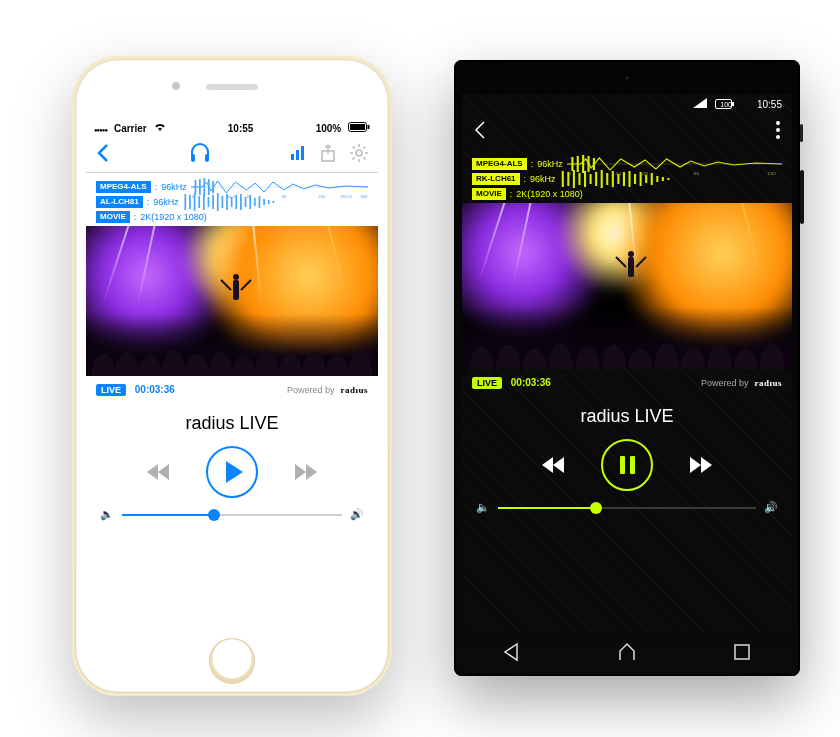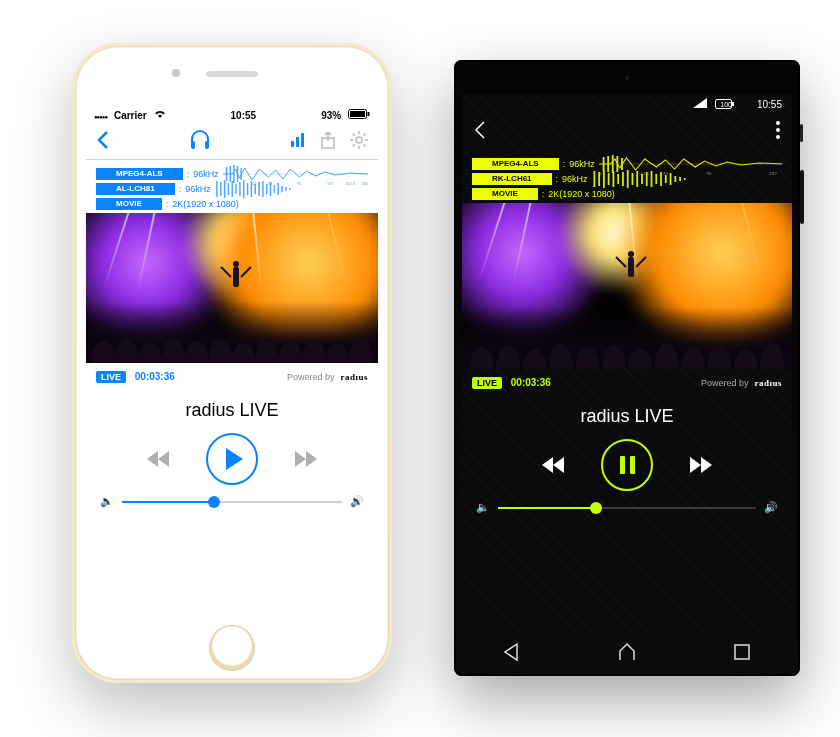--- a/index.html
+++ b/index.html
@@ -1,20 +1,20 @@
 <!DOCTYPE html>
 <html><head>
 <meta charset="utf-8">
 <style>
   html, body { margin:0; padding:0; width:840px; height:737px; background:#fff; font-family: -apple-system, Helvetica, Arial, sans-serif; }
   .stage { position:relative; width:840px; height:737px; }
 
   
   .iphone {
-    position:absolute; left:72px; top:43px; width:320px; height:640px;
+    position:absolute; left:72px; top:56px; width:320px; height:640px;
     border-radius:46px;
     background:linear-gradient(#e9dcb7,#e6d6ac);
     box-shadow: 0 24px 60px rgba(0,0,0,0.25), inset 0 0 0 3px #f3eacc;
   }
   .iphone .inner {
     position:absolute; inset:4px; border-radius:42px; background:#fff;
     box-shadow: inset 0 0 0 1px rgba(0,0,0,0.05);
   }
   .iphone .speaker {
     position:absolute; top:28px; left:50%; transform:translateX(-50%);
@@ -44,21 +44,21 @@
   
   .ios-nav { height:34px; border-bottom:1px solid #cfcfcf; display:flex; align-items:center; justify-content:space-between; padding:0 10px;}
   .ios-nav svg, .ios-nav .navicon { color:#0a84ff; }
   .ios-nav .center { color:#0a84ff; }
   .ios-nav .group { display:flex; gap:14px; align-items:center;}
   .ghost { color:#bdbdbd !important; }
 
   
   .specs { padding:6px 10px 2px 10px; font-size:9px; }
   .spec-row { display:flex; align-items:center; gap:4px; height:15px; }
-  .tag { padding:0 20px; font-size:8px; font-weight:700; line-height:12px; height:12px; display:inline-block;}
+  .tag { padding:0 4px; font-size:8px; font-weight:700; line-height:12px; height:12px; display:inline-block;}
   .ios .tag { background:#0a84ff; color:#fff; }
   .and .tag { background:#eaff00; color:#000; }
   .specval.ios { color:#0a84ff; }
   .specval.and { color:#eaff00; }
   .wave { flex:1; height:22px; }
 
   
   .concert { position:relative; height:150px; overflow:hidden; background:#000;}
   .glow { position:absolute; border-radius:50%; filter:blur(6px);}
   .glow.p { width:180px; height:180px; left:-30px; top:-40px; background:radial-gradient(circle,#c56bff 0%, #8a2be2 35%, rgba(40,0,70,0) 70%);}
@@ -174,21 +174,21 @@
           <span class="dots"></span>
           <span>Carrier</span>
           <span>
             <svg width="12" height="10" viewBox="0 0 12 10">
                 <path d="M6 9 L4 6.6 A3 3 0 0 1 8 6.6 Z M1.2 4 A7 7 0 0 1 10.8 4 L9.4 5.4 A5 5 0 0 0 2.6 5.4 Z" fill="#000"></path>
               </svg>
           </span>
         </div>
         <div>10:55</div>
         <div class="right">
-          <span>93%</span>
+          <span>100%</span>
           <span>
             <svg width="22" height="10" viewBox="0 0 22 10">
                 <rect x="0.5" y="0.5" width="18" height="9" rx="2" fill="none" stroke="#000"></rect>
                 <rect x="2" y="2" width="15" height="6" fill="#000"></rect>
                 <rect x="19.5" y="3" width="2" height="4" fill="#000"></rect>
               </svg>
           </span>
         </div>
       </div>
 

